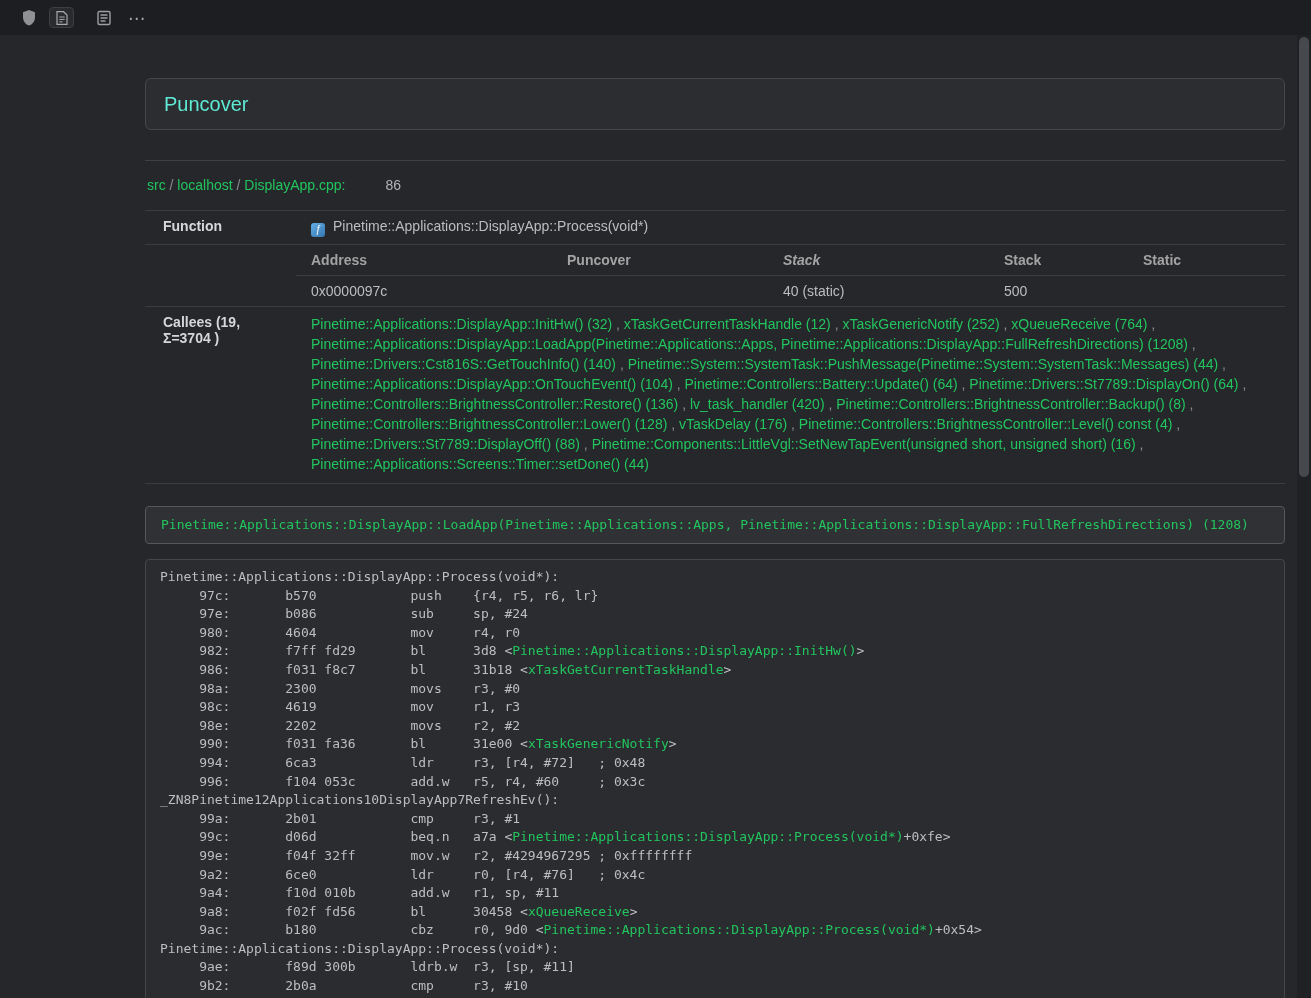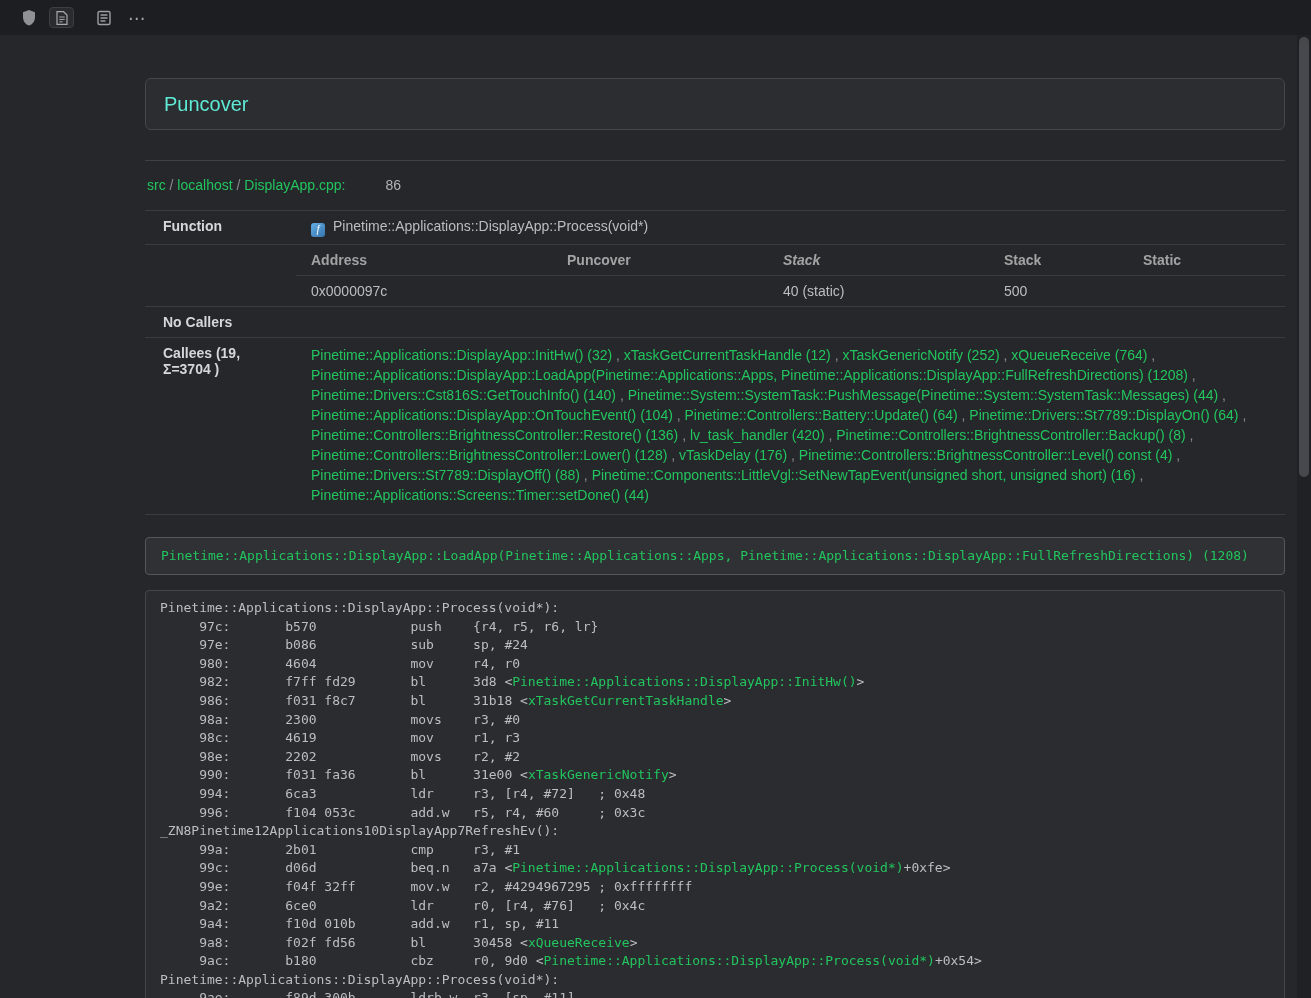--- a/index.html
+++ b/index.html
@@ -154,24 +154,20 @@
                   <td></td>
                   <td>40 (static)</td>
                   <td>500</td>
                   <td></td>
                 </tr>
             </tbody>
           </table>
         </td>
       </tr>
       <tr>
-        <th>No Callers</th>
-        <td></td>
-      </tr>
-      <tr>
         <th>Callees (19, Σ=3704 )</th>
         <td class="callees-cell"><a href="#">Pinetime::Applications::DisplayApp::InitHw() (32)</a><span class="sep"> , </span><a href="#">xTaskGetCurrentTaskHandle (12)</a><span class="sep"> , </span><a href="#">xTaskGenericNotify (252)</a><span class="sep"> , </span><a href="#">xQueueReceive (764)</a><span class="sep"> , </span><a href="#">Pinetime::Applications::DisplayApp::LoadApp(Pinetime::Applications::Apps, Pinetime::Applications::DisplayApp::FullRefreshDirections) (1208)</a><span class="sep"> , </span><a href="#">Pinetime::Drivers::Cst816S::GetTouchInfo() (140)</a><span class="sep"> , </span><a href="#">Pinetime::System::SystemTask::PushMessage(Pinetime::System::SystemTask::Messages) (44)</a><span class="sep"> , </span><a href="#">Pinetime::Applications::DisplayApp::OnTouchEvent() (104)</a><span class="sep"> , </span><a href="#">Pinetime::Controllers::Battery::Update() (64)</a><span class="sep"> , </span><a href="#">Pinetime::Drivers::St7789::DisplayOn() (64)</a><span class="sep"> , </span><a href="#">Pinetime::Controllers::BrightnessController::Restore() (136)</a><span class="sep"> , </span><a href="#">lv_task_handler (420)</a><span class="sep"> , </span><a href="#">Pinetime::Controllers::BrightnessController::Backup() (8)</a><span class="sep"> , </span><a href="#">Pinetime::Controllers::BrightnessController::Lower() (128)</a><span class="sep"> , </span><a href="#">vTaskDelay (176)</a><span class="sep"> , </span><a href="#">Pinetime::Controllers::BrightnessController::Level() const (4)</a><span class="sep"> , </span><a href="#">Pinetime::Drivers::St7789::DisplayOff() (88)</a><span class="sep"> , </span><a href="#">Pinetime::Components::LittleVgl::SetNewTapEvent(unsigned short, unsigned short) (16)</a><span class="sep"> , </span><a href="#">Pinetime::Applications::Screens::Timer::setDone() (44)</a></td>
       </tr>
     </tbody>
   </table>
 
   <div class="alert-box"><a href="#">Pinetime::Applications::DisplayApp::LoadApp(Pinetime::Applications::Apps, Pinetime::Applications::DisplayApp::FullRefreshDirections) (1208)</a></div>
 
   <pre class="code">Pinetime::Applications::DisplayApp::Process(void*):
      97c:	b570      	push	{r4, r5, r6, lr}

